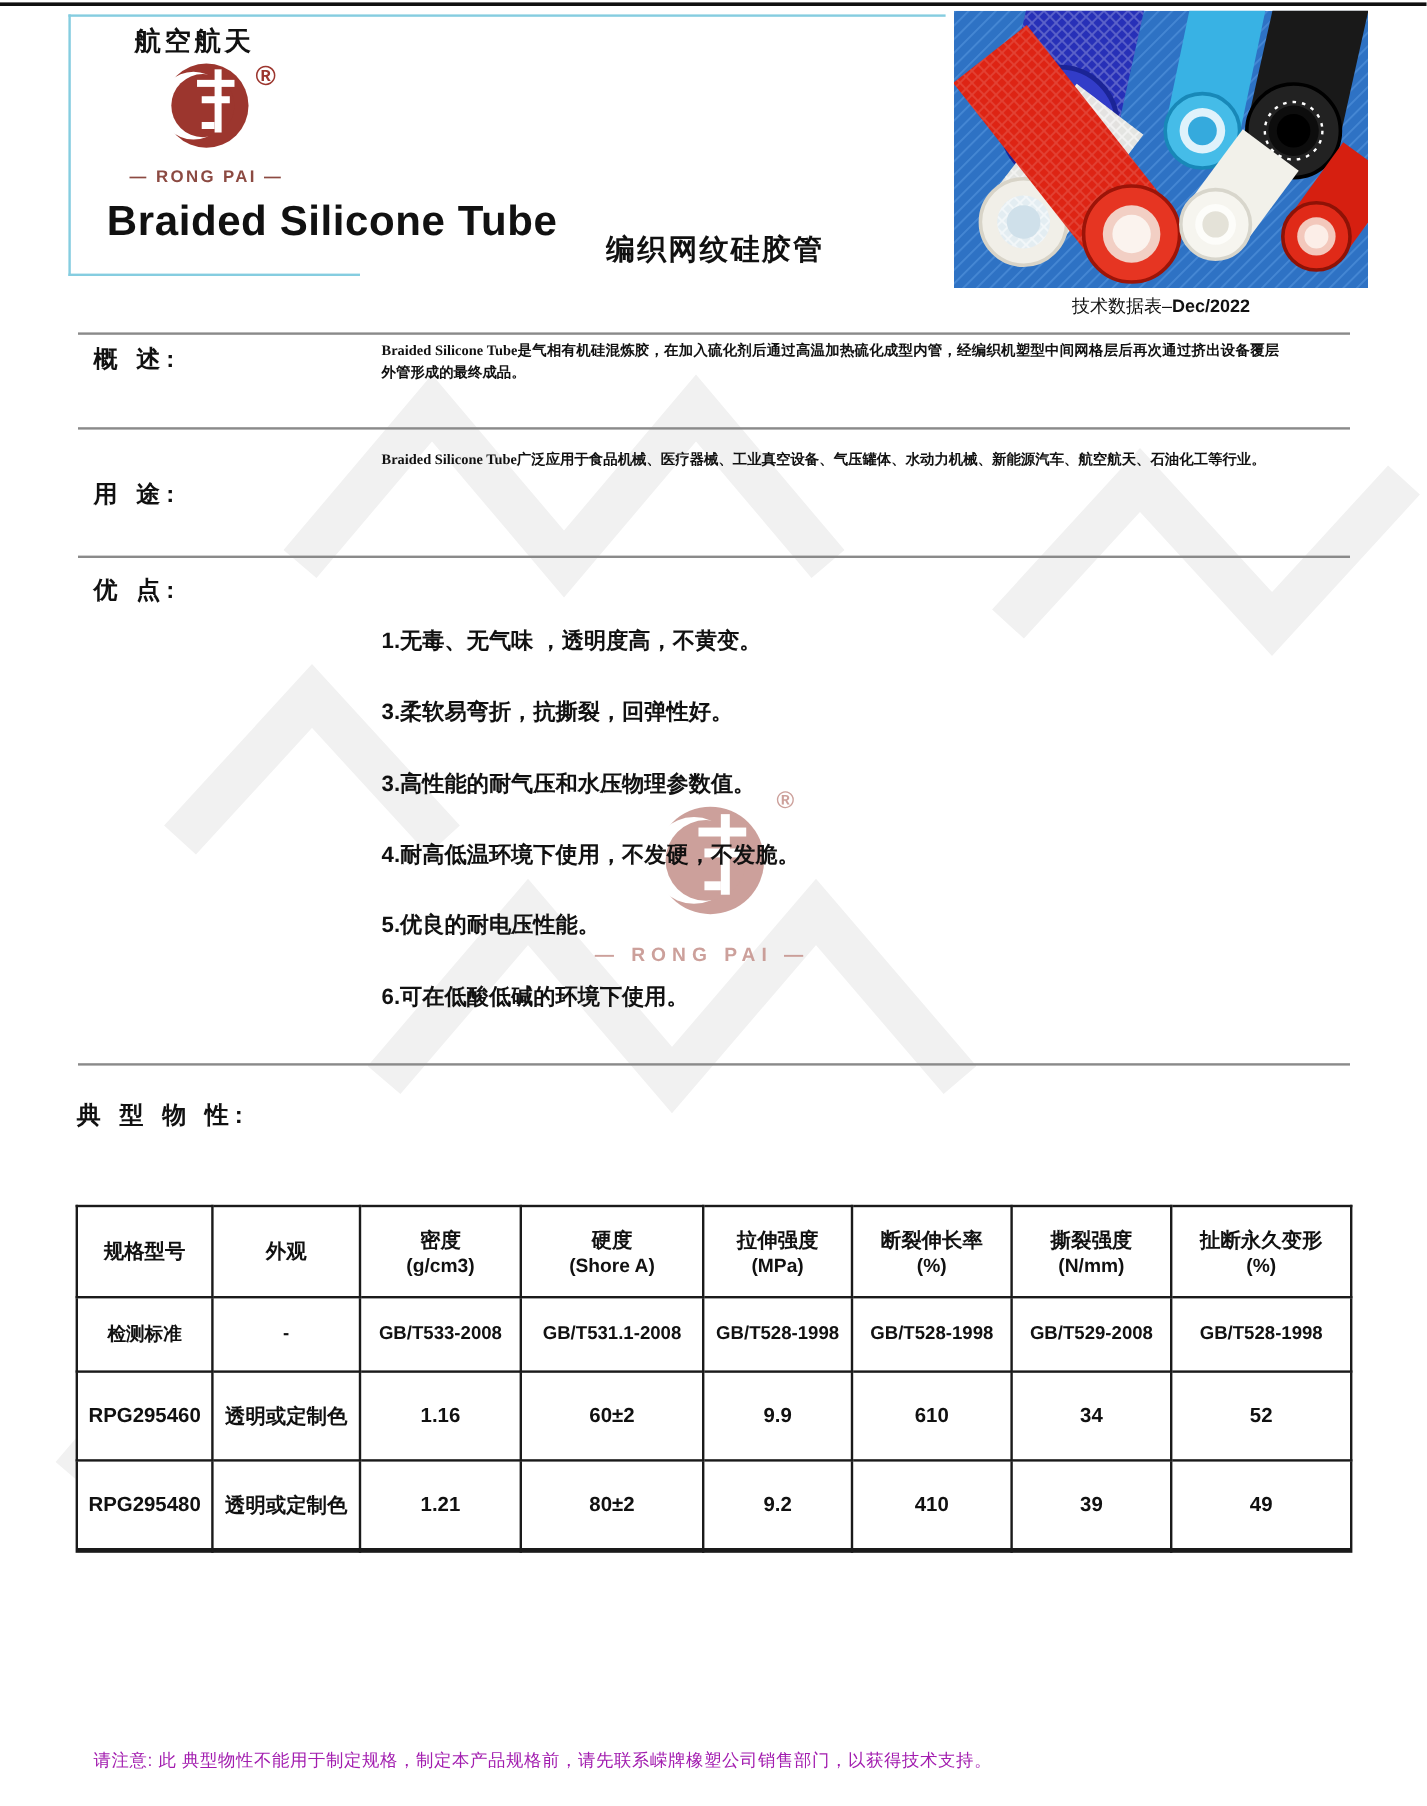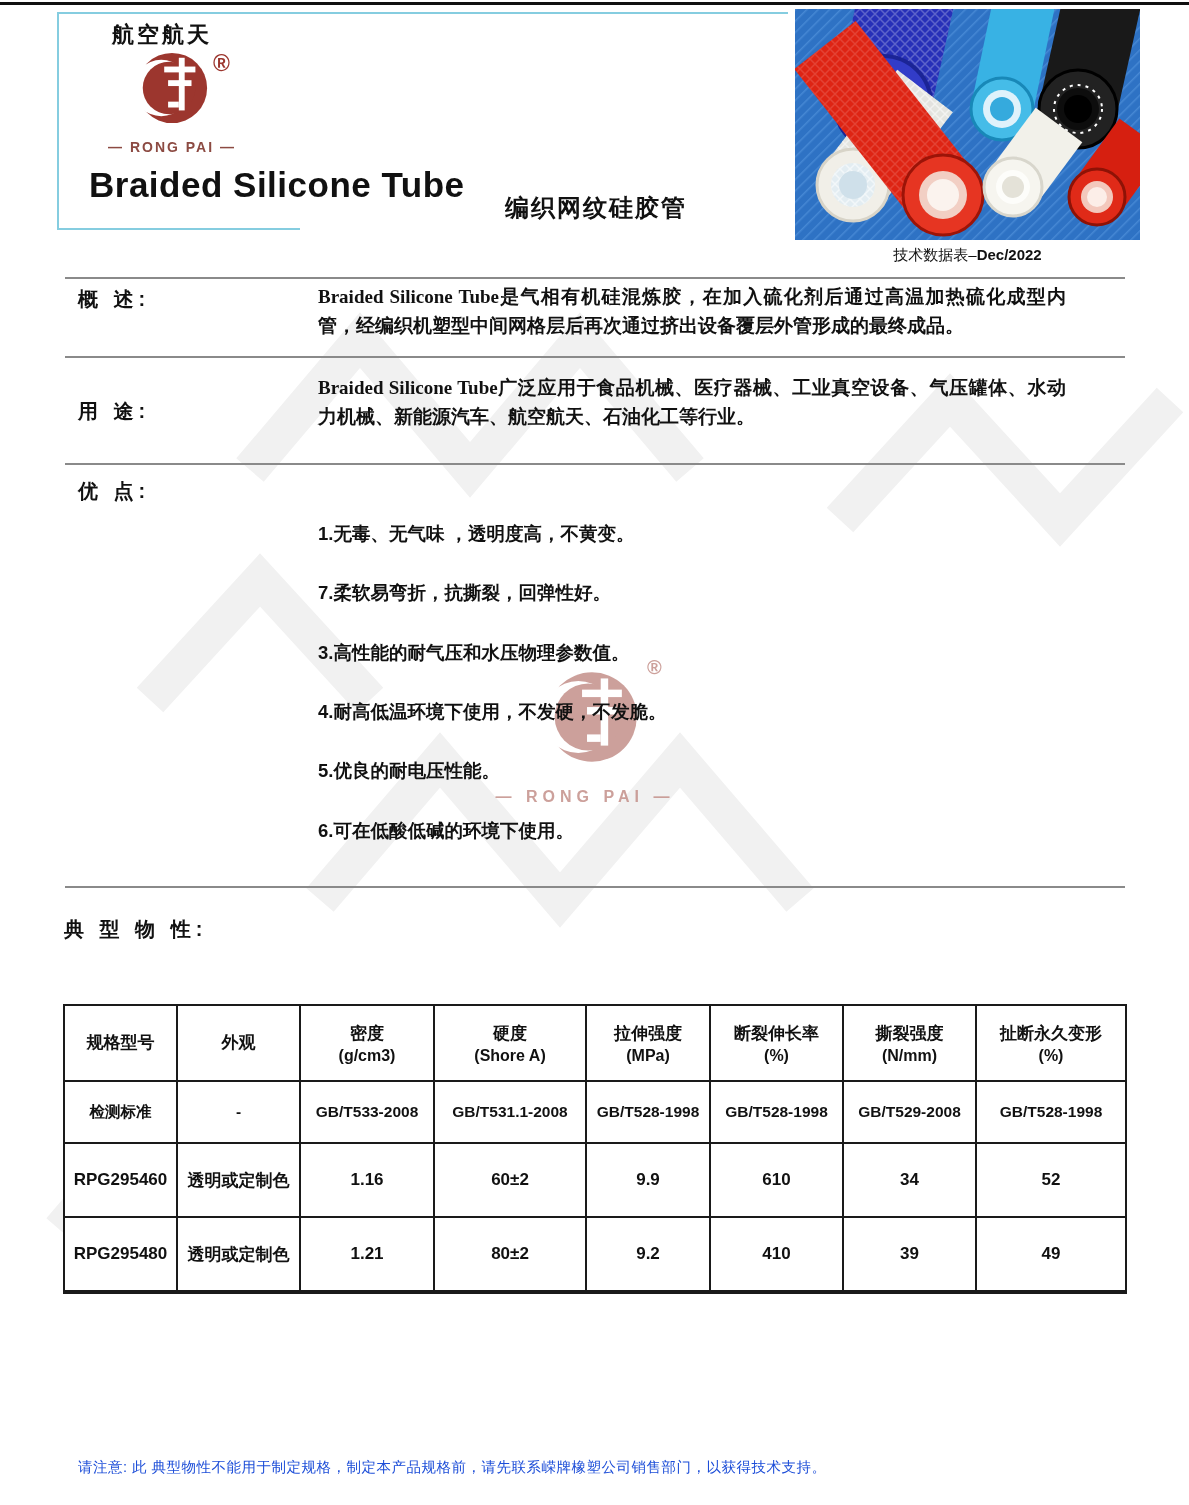--- a/index.html
+++ b/index.html
@@ -20,40 +20,40 @@
   .brand-name{left:92px;top:139px;width:160px;text-align:center;font-size:14px;font-weight:700;
               letter-spacing:2px;color:#8c4a42;z-index:2;}
   .title-en{left:77px;top:153px;font-size:35px;font-weight:700;letter-spacing:0.5px;z-index:2;margin:12px;}
   .title-zh{left:505px;top:192px;font-size:24px;font-weight:700;letter-spacing:2px;z-index:2;}
   .photo{left:795px;top:9px;width:345px;height:231px;z-index:2;}
   .meta{left:795px;top:246px;width:345px;text-align:center;font-size:15px;z-index:2;}
   .meta b{font-weight:700;}
   
   .sec-label{left:78px;font-size:20px;font-weight:700;letter-spacing:5px;z-index:2;}
   .body-text{left:318px;width:748px;font-family:"Liberation Serif",serif;font-weight:700;
-             font-size:19px;line-height:1.5;text-align:justify;z-index:2;}
+             font-size:12px;line-height:1.5;text-align:justify;z-index:2;}
   .adv-item{left:318px;font-size:18.5px;font-weight:700;z-index:2;}
   
   .wm{z-index:0;opacity:.85;}
   .wm-reg{left:647px;top:656px;font-size:20px;color:#c4908a;font-weight:700;z-index:0;opacity:.85;}
   .wm-brand{left:470px;top:788px;width:230px;text-align:center;font-size:16px;font-weight:700;
             letter-spacing:5px;color:#c4908a;z-index:0;opacity:.85;}
   
   .props-heading{left:64px;top:916px;font-size:20px;font-weight:700;letter-spacing:5px;z-index:2;}
   table.props{left:63px;top:1004px;border-collapse:collapse;table-layout:fixed;z-index:2;
               background:#fff;}
   table.props th,table.props td{border:2px solid #1a1a1a;text-align:center;vertical-align:middle;
               font-weight:700;padding:0 2px;}
   table.props th{font-size:17px;height:74px;}
   table.props th .unit{display:block;font-weight:700;font-size:16px;margin-top:2px;}
   table.props tr.std td{height:60px;font-size:15.5px;}
   table.props tr.data td{height:72px;font-size:17px;}
   table.props{border-bottom:4px solid #1a1a1a;}
   
-  .footnote{left:78px;top:1458px;width:1040px;font-size:14.5px;color:#1d4ed8;
+  .footnote{left:78px;top:1458px;width:1040px;font-size:14.5px;color:#a21caf;
             font-weight:500;letter-spacing:.5px;z-index:2;}
 </style>
 </head>
 <body>
 
 <div class="page">
 
   <svg class="abs chevrons" width="1189" height="1505" viewBox="0 0 1189 1505">
     <g fill="none" stroke="#f1f1f1" stroke-width="36">
       <path d="M250,470 L360,340 L470,470 L580,340 L690,470"></path>
@@ -150,21 +150,21 @@
   <div class="abs rule" style="top:886px"></div>
 
   <div class="abs sec-label" style="top:286px">概 述:</div>
   <div class="abs body-text" style="top:283px">Braided Silicone Tube是气相有机硅混炼胶，在加入硫化剂后通过高温加热硫化成型内管，经编织机塑型中间网格层后再次通过挤出设备覆层外管形成的最终成品。</div>
 
   <div class="abs sec-label" style="top:398px">用 途:</div>
   <div class="abs body-text" style="top:374px">Braided Silicone Tube广泛应用于食品机械、医疗器械、工业真空设备、气压罐体、水动力机械、新能源汽车、航空航天、石油化工等行业。</div>
 
   <div class="abs sec-label" style="top:478px">优 点:</div>
   <div class="abs adv-item" style="top:521px">1.无毒、无气味 ，透明度高，不黄变。</div>
-  <div class="abs adv-item" style="top:580px">7.柔软易弯折，抗撕裂，回弹性好。</div>
+  <div class="abs adv-item" style="top:580px">3.柔软易弯折，抗撕裂，回弹性好。</div>
   <div class="abs adv-item" style="top:640px">3.高性能的耐气压和水压物理参数值。</div>
   <div class="abs adv-item" style="top:699px">4.耐高低温环境下使用，不发硬，不发脆。</div>
   <div class="abs adv-item" style="top:758px">5.优良的耐电压性能。</div>
   <div class="abs adv-item" style="top:818px">6.可在低酸低碱的环境下使用。</div>
 
   <svg class="abs wm" style="left:542px;top:666px" width="100" height="102" viewBox="-40 -41 80 82">
     <circle r="36" fill="#c4908a"></circle>
     <circle cx="-11" cy="0" r="29" fill="#ffffff"></circle>
     <circle cx="-3" cy="0" r="27" fill="#c4908a"></circle>
     <rect x="-8" y="-22" width="32" height="6" fill="#ffffff"></rect>

